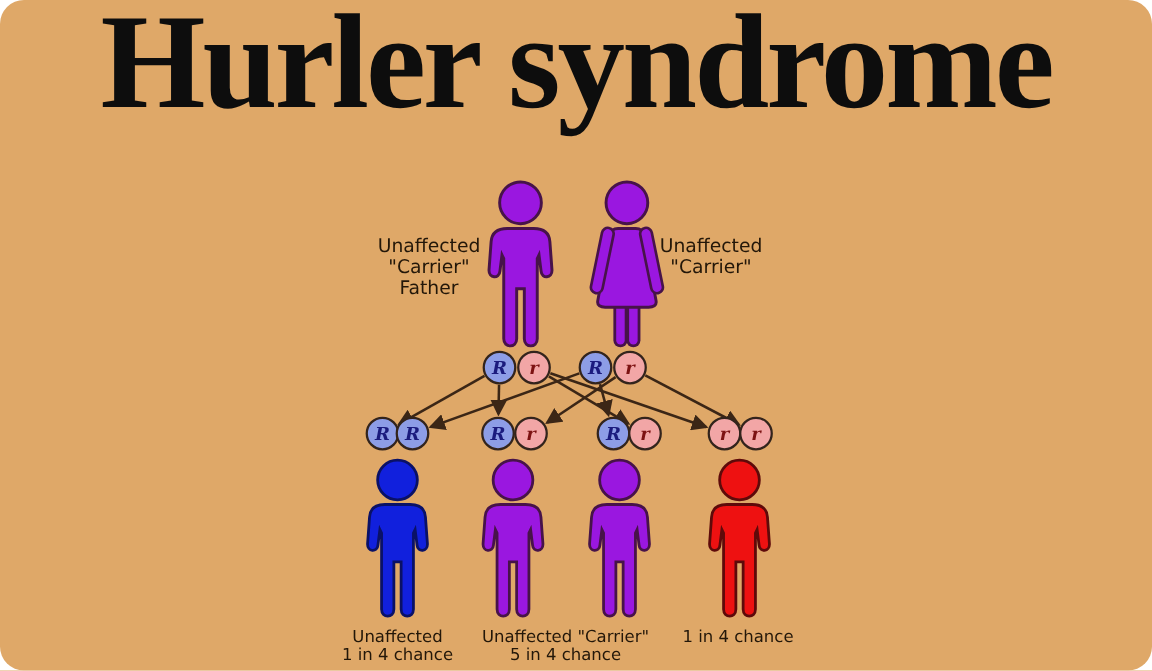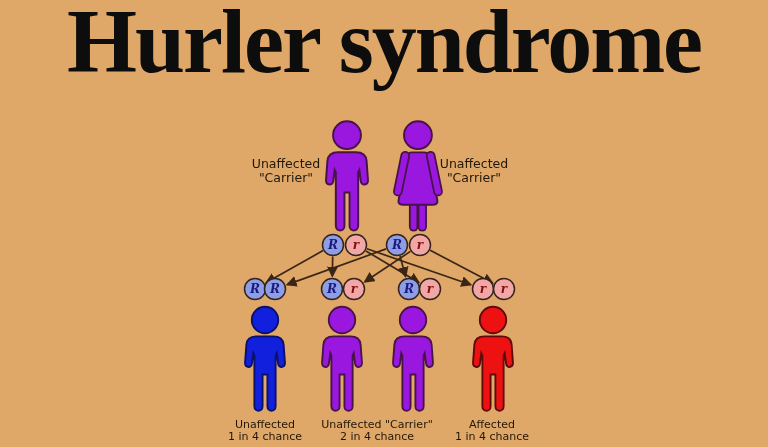--- a/index.html
+++ b/index.html
@@ -2,20 +2,21 @@
 <html style="--c-bg: #dfa868; --c-title: #0d0d0d; --c-label: #231709; --c-purple: #9a17e0; --c-purple_outline: #471349; --c-blue: #1120dd; --c-blue_outline: #0a1166; --c-red: #ee1111; --c-red_outline: #5e0a0a; --c-allele_R_fill: #8d9de6; --c-allele_r_fill: #f2a6a6; --c-allele_stroke: #33241c; --c-allele_R_text: #1b1b7e; --c-allele_r_text: #7c1212; --c-line: #3b2616;"><head>
 <meta charset="utf-8">
 <style>
   html,body{margin:0;padding:0;}
   .stage{
     position:relative;
     width:768px;height:447px;
     overflow:hidden;
     background:var(--c-bg);
     font-family:"DejaVu Sans","Liberation Sans",sans-serif;
+    border-radius:16px;
   }
   .title{
     position:absolute;top:-10px;left:0;width:768px;
     text-align:center;
     font-family:"Liberation Serif","DejaVu Serif",serif;
     font-weight:bold;
     font-size:90px;
     letter-spacing:-2px;
     color:var(--c-title);
     white-space:nowrap;
@@ -149,32 +150,32 @@
       <circle class="al-r" cx="483" cy="289" r="10.5"></circle>
       <text class="al-txt small-r" x="483" y="293.3">r</text>
       <circle class="al-r" cx="504" cy="289" r="10.5"></circle>
       <text class="al-txt small-r" x="504" y="293.3">r</text>
     </g>
   </svg>
 
   <div class="plabel" style="left:216px;top:157px;">
     <span>Unaffected</span>
     <span>"Carrier"</span>
+    <span>Father</span>
   </div>
   <div class="plabel" style="left:404px;top:157px;">
     <span>Unaffected</span>
     <span>"Carrier"</span>
   </div>
 
   <div class="olabel" style="left:185px;top:419px;width:160px;">
     <span>Unaffected</span>
     <span>1 in 4 chance</span>
   </div>
   <div class="olabel" style="left:297px;top:419px;width:160px;">
     <span>Unaffected "Carrier"</span>
-    <span>2 in 4 chance</span>
+    <span>5 in 4 chance</span>
   </div>
   <div class="olabel" style="left:412px;top:419px;width:160px;">
-    <span>Affected</span>
     <span>1 in 4 chance</span>
   </div>
 
 </div>
 
 </body></html>

